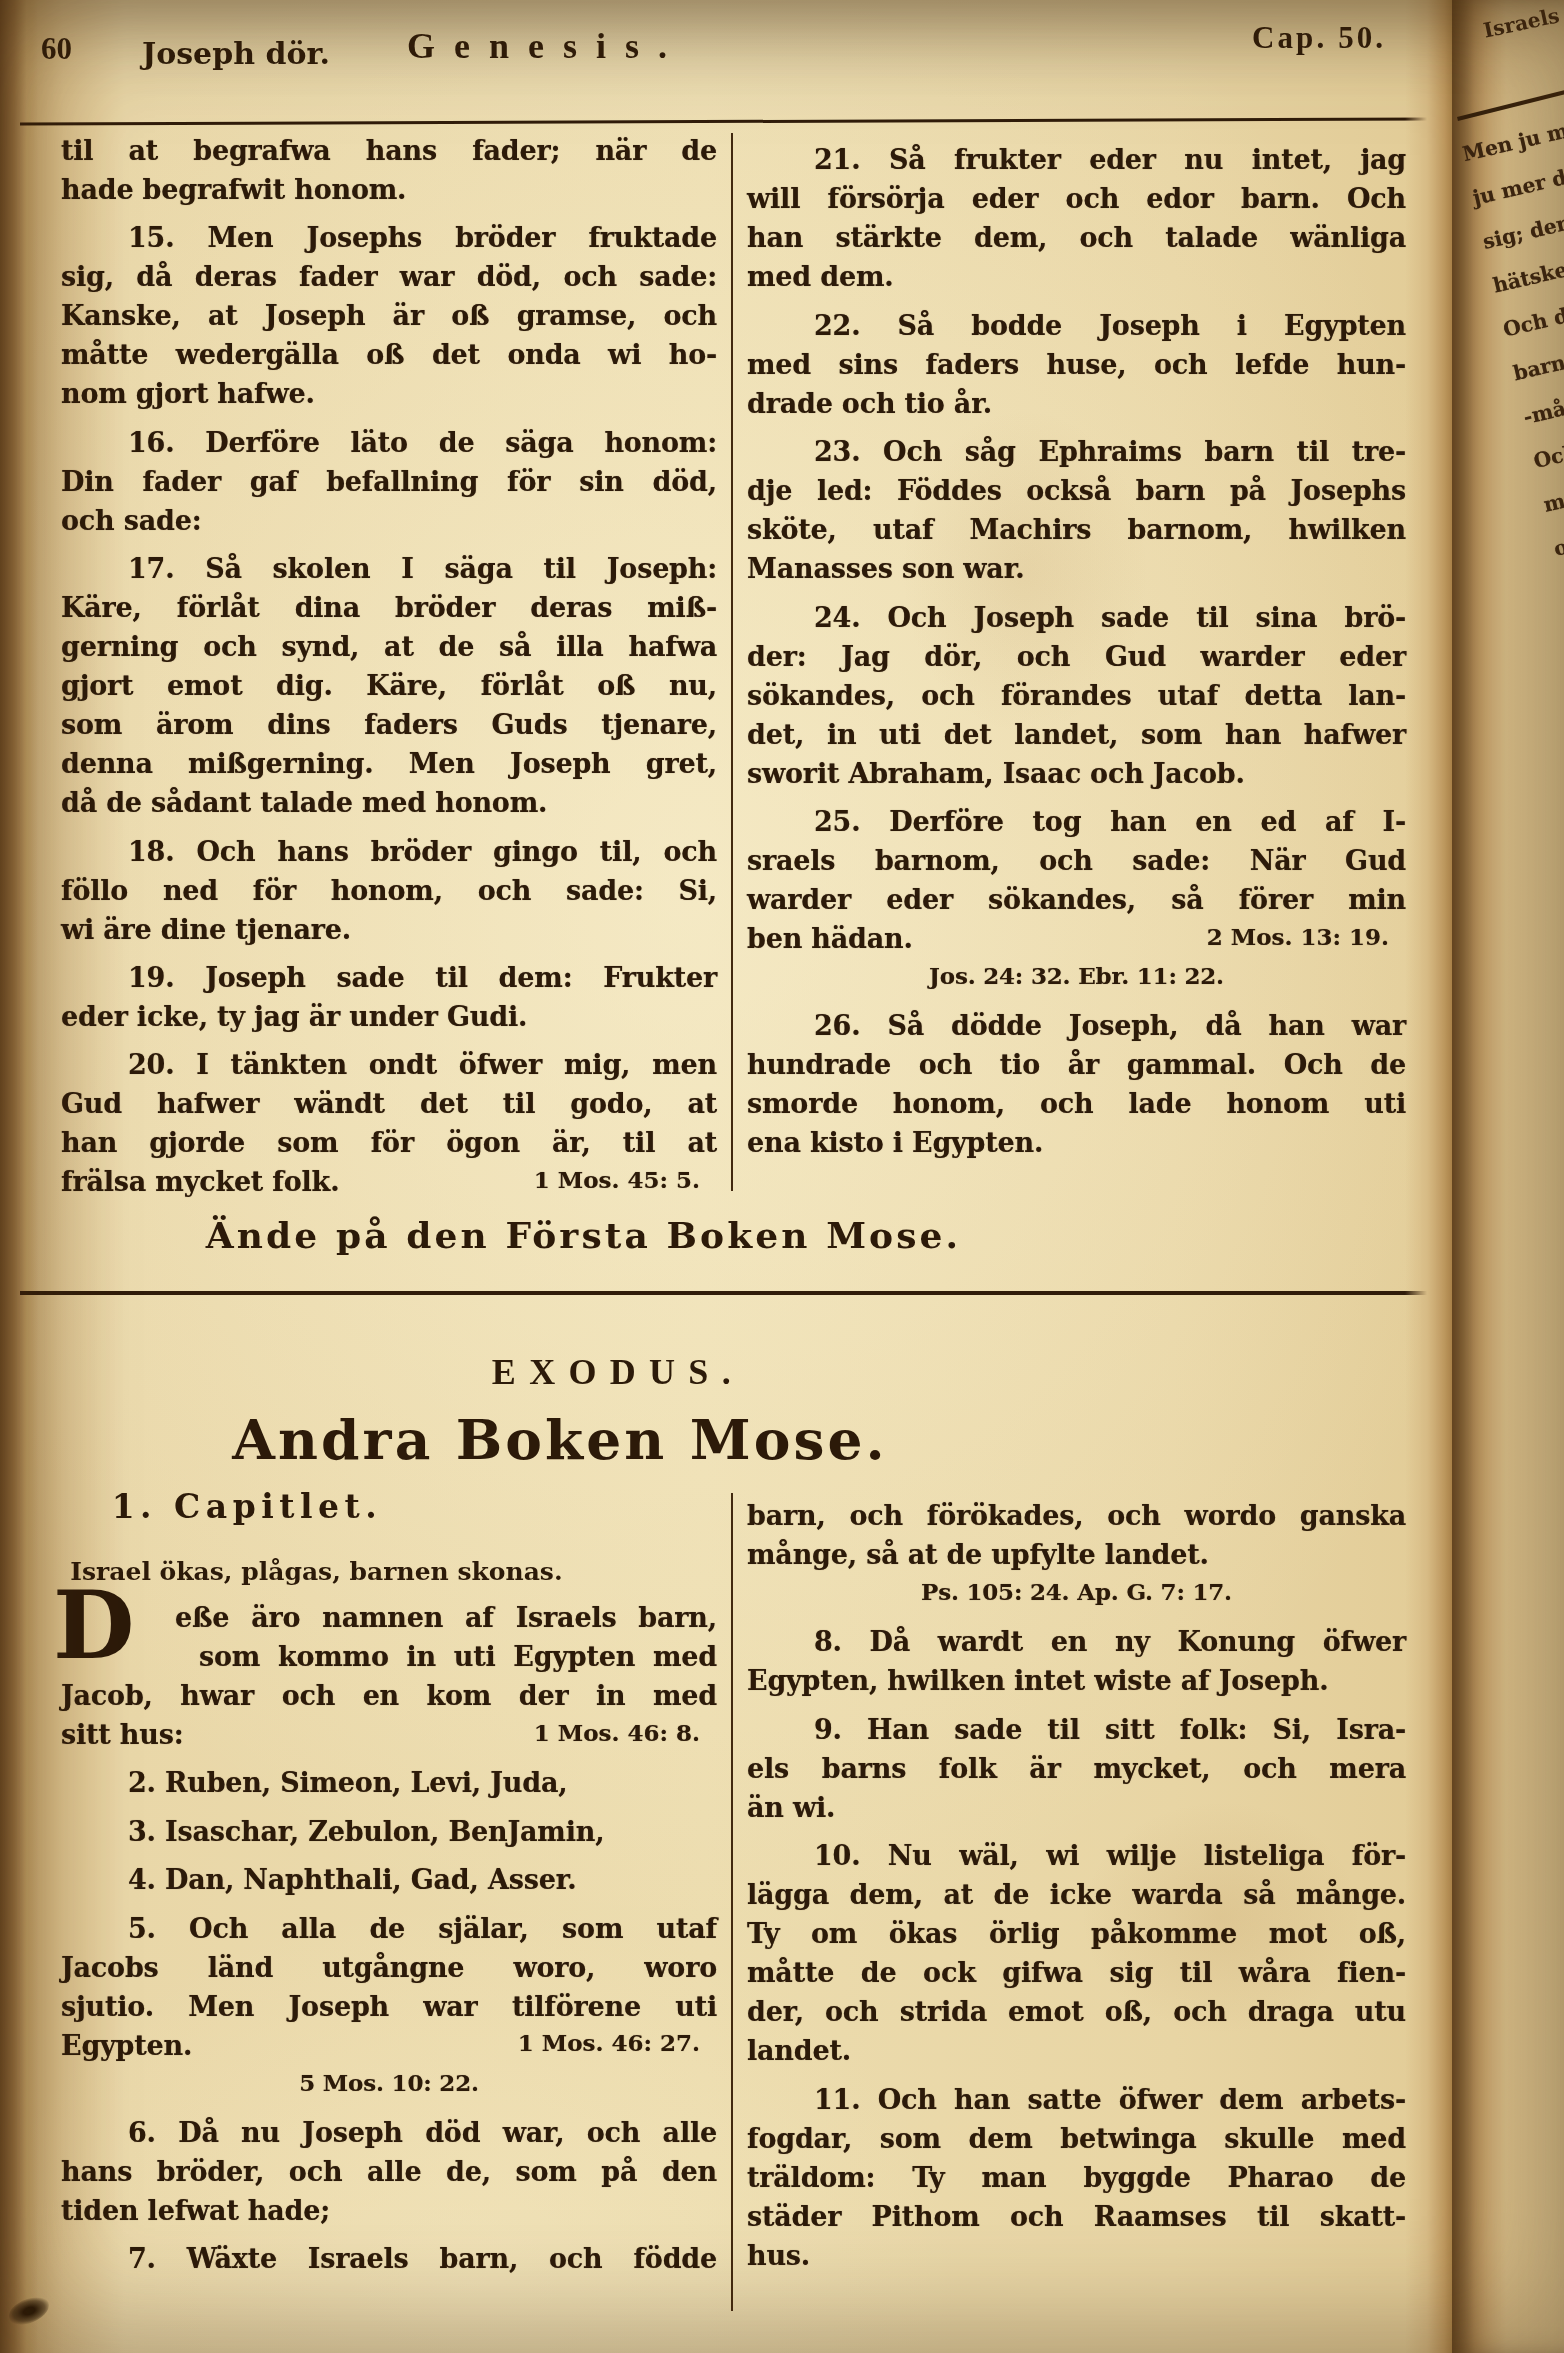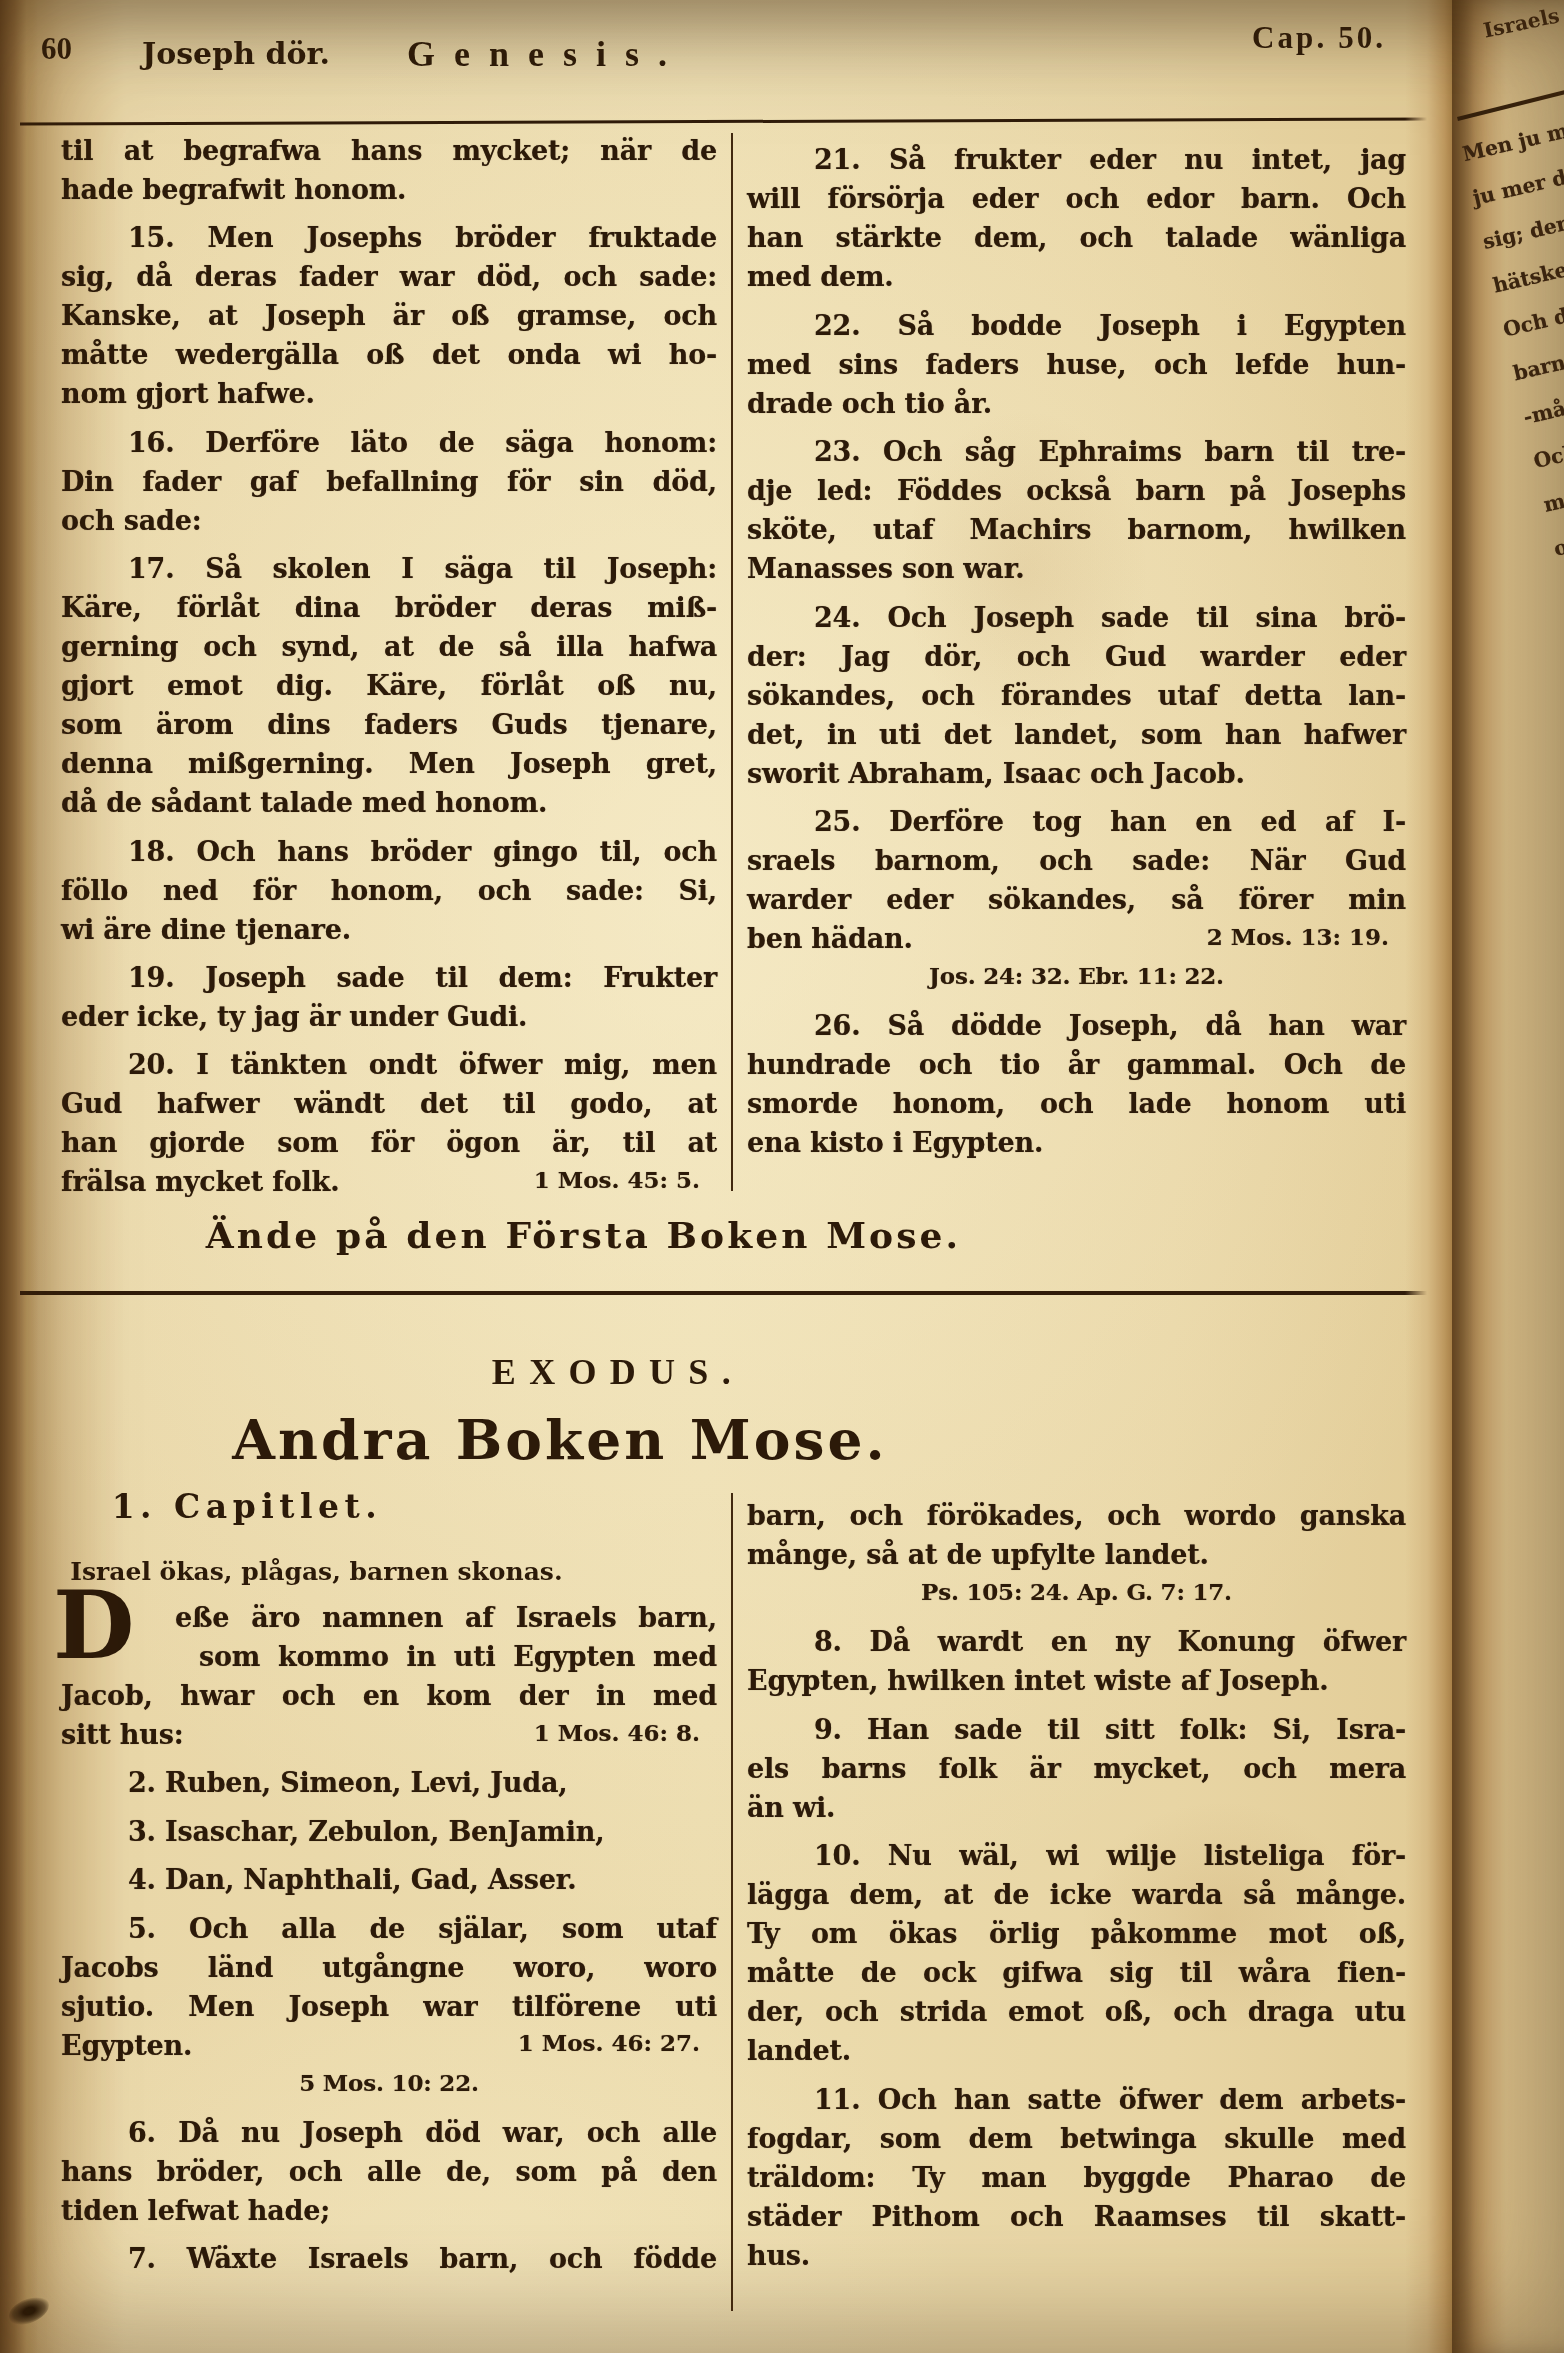--- a/index.html
+++ b/index.html
@@ -17,21 +17,21 @@
     background:linear-gradient(90deg,#6e4c26 0,#9a7443 38%,#c5a368 70%,rgba(208,178,120,0) 100%);}
   .stain1{position:absolute;left:900px;top:407px;width:250px;height:329px;border-radius:50%;
     background:radial-gradient(ellipse, rgba(158,108,44,.10), rgba(158,108,44,0) 70%);}
   .stain2{position:absolute;left:1080px;top:1800px;width:282px;height:235px;border-radius:50%;
     background:radial-gradient(ellipse, rgba(158,108,44,.13), rgba(158,108,44,0) 70%);}
 
   
   .hd{position:absolute;font-weight:bold;}
   .pgnum{left:41px;top:31px;font-size:31px;font-family:"Liberation Serif",serif;}
   .rhl{left:142px;top:36px;font-size:30px;}
-  .rhc{left:407px;top:25px;font-size:36px;letter-spacing:19px;font-family:"Liberation Serif",serif;margin-top:8px;}
+  .rhc{left:407px;top:25px;font-size:36px;letter-spacing:19px;font-family:"Liberation Serif",serif;}
   .rhr{left:1252px;top:20.3px;font-size:31px;letter-spacing:3.1px;font-family:"Liberation Serif",serif;}
   .hrule{position:absolute;left:20.3px;width:1413px;height:3.1px;background:#301c0a;}
   .rule-top{top:120px;transform:rotate(-.2deg);}
   .rule-mid{top:1291px;height:3.9px;}
 
   
   .col{position:absolute;}
   #gl{left:61px;top:131px;width:656px;}
   #gr{left:747px;top:131px;width:659px;}
   #xl{left:61px;top:1598px;width:656px;}
@@ -90,21 +90,21 @@
   <div class="stain1"></div>
   <div class="stain2"></div>
 
   <span class="hd pgnum">60</span>
   <span class="hd rhl">Joseph dör.</span>
   <span class="hd rhc">Genesis.</span>
   <span class="hd rhr">Cap. 50.</span>
   <div class="hrule rule-top"></div>
 
   <div class="col" id="gl">
-      <div class="line">til at begrafwa hans mycket; när de</div>
+      <div class="line">til at begrafwa hans fader; när de</div>
       <div class="line end">hade begrafwit honom.</div>
       <div class="line vs">15. Men Josephs bröder fruktade</div>
       <div class="line">sig, då deras fader war död, och sade:</div>
       <div class="line">Kanske, at Joseph är oß gramse, och</div>
       <div class="line">måtte wedergälla oß det onda wi ho-</div>
       <div class="line end">nom gjort hafwe.</div>
       <div class="line vs">16. Derföre läto de säga honom:</div>
       <div class="line">Din fader gaf befallning för sin död,</div>
       <div class="line end">och sade:</div>
       <div class="line vs">17. Så skolen I säga til Joseph:</div>

